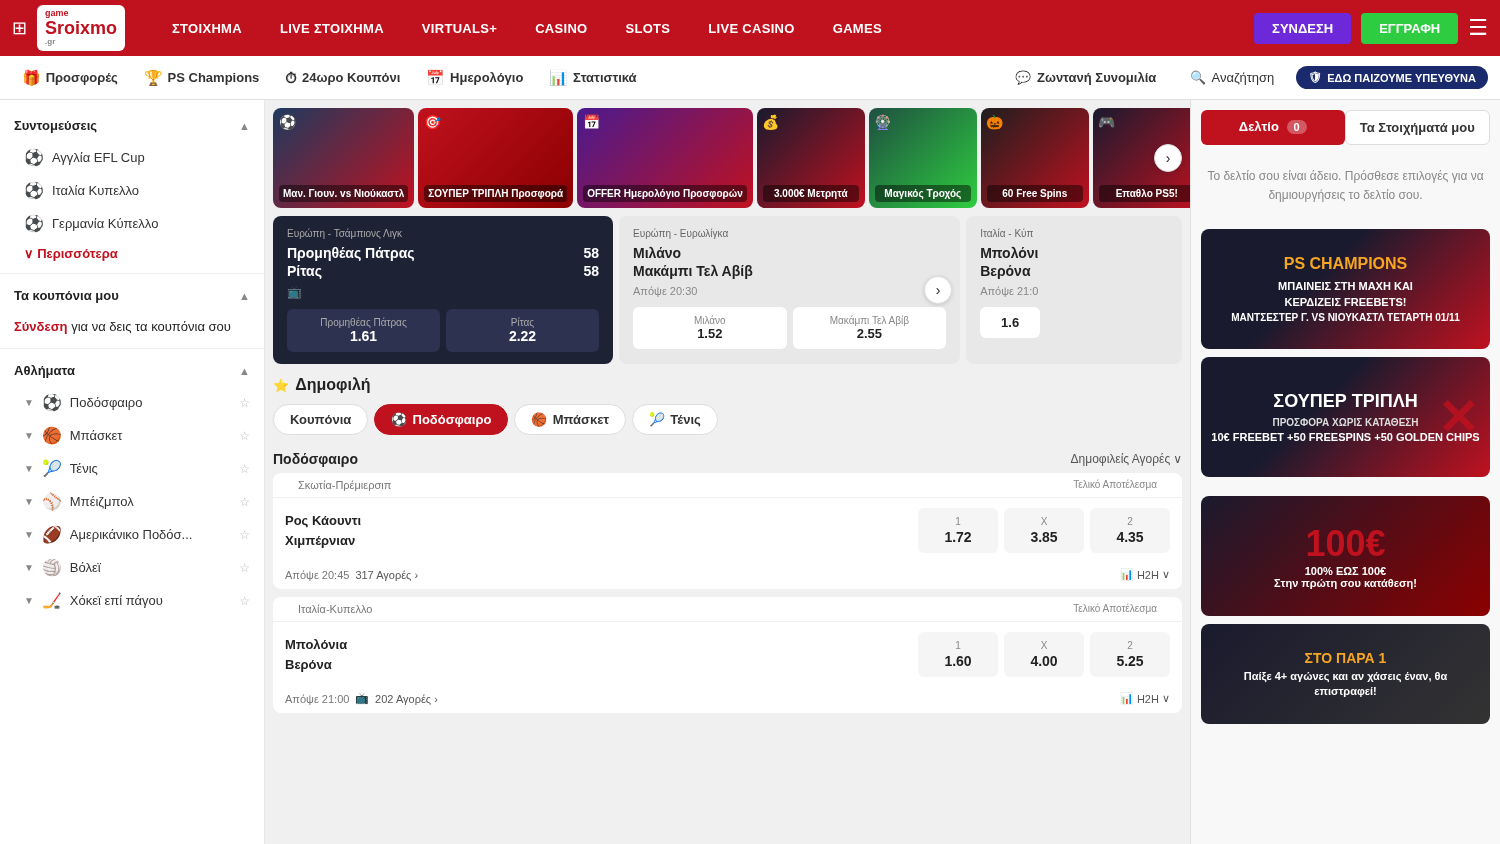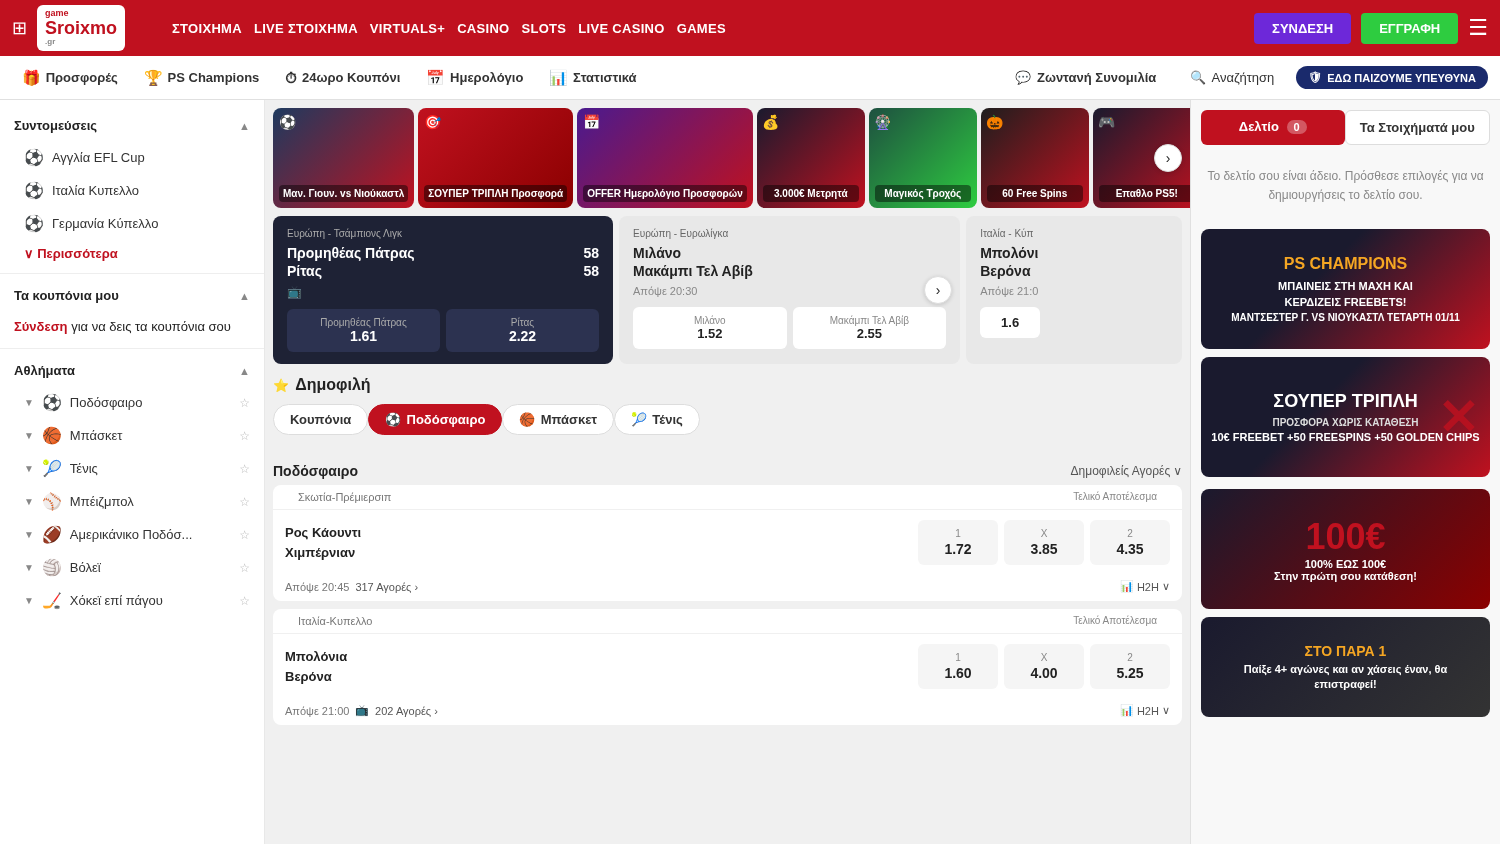--- a/index.html
+++ b/index.html
@@ -26,21 +26,21 @@
       border-radius: 6px;
       padding: 4px 8px;
       font-weight: 900;
       font-size: 14px;
       color: #c0111f;
       line-height: 1.1;
     }
     .logo-box .logo-top { font-size: 9px; color: #c0111f; }
     .nav-links {
       display: flex;
-      gap: 12px;
+      gap: 38px;
       flex: 1;
     }
     .nav-link {
       color: #fff;
       font-weight: 700;
       font-size: 13px;
       cursor: pointer;
       text-decoration: none;
       letter-spacing: 0.3px;
     }
@@ -283,21 +283,21 @@
 
     
     .popular-section { padding: 4px 8px 8px; }
     .popular-header {
       display: flex;
       align-items: center;
       gap: 6px;
       margin-bottom: 10px;
     }
     .popular-title { font-weight: 700; font-size: 16px; color: #222; }
-    .popular-tabs { display: flex; margin-bottom: 28px; }
+    .popular-tabs { display: flex; gap: 6px; margin-bottom: 16px; }
     .pop-tab {
       padding: 7px 16px;
       border-radius: 20px;
       border: 1px solid #ddd;
       background: #fff;
       cursor: pointer;
       font-size: 13px;
       font-weight: 600;
       color: #333;
       display: flex;
@@ -825,21 +825,21 @@
     <div class="betslip-empty">Το δελτίο σου είναι άδειο. Πρόσθεσε επιλογές για να δημιουργήσεις το δελτίο σου.</div>
 
     <div class="promo-banner promo-banner-2">
       <div class="promo-banner-text">
         <div style="font-size:16px;font-weight:900;color:#f5a623;margin-bottom:4px;">PS CHAMPIONS</div>
         ΜΠΑΙΝΕΙΣ ΣΤΗ ΜΑΧΗ ΚΑΙ<br>ΚΕΡΔΙΖΕΙΣ FREEBETS!<br>
         <span style="font-size:10px;">ΜΑΝΤΣΕΣΤΕΡ Γ. VS ΝΙΟΥΚΑΣΤΛ ΤΕΤΑΡΤΗ 01/11</span>
       </div>
     </div>
 
-    <div class="promo-banner promo-banner-2" style="margin-bottom:12px;">
+    <div class="promo-banner promo-banner-2" style="margin-bottom:19px;">
       <div class="promo-banner-text">
         <div style="font-size:18px;font-weight:900;color:#fff;margin-bottom:2px;">ΣΟΥΠΕΡ ΤΡΙΠΛΗ</div>
         <div style="font-size:10px;color:#ddd;">ΠΡΟΣΦΟΡΑ ΧΩΡΙΣ ΚΑΤΑΘΕΣΗ</div>
         <div style="font-size:11px;">10€ FREEBET +50 FREESPINS +50 GOLDEN CHIPS</div>
       </div>
       <div style="position:absolute;right:10px;font-size:50px;color:#c0111f;font-weight:900;opacity:0.8;">✕</div>
     </div>
 
     <div class="promo-banner" style="background:linear-gradient(135deg,#1a1a2e,#8B0000);margin-bottom:8px;height:120px;">
       <div>

